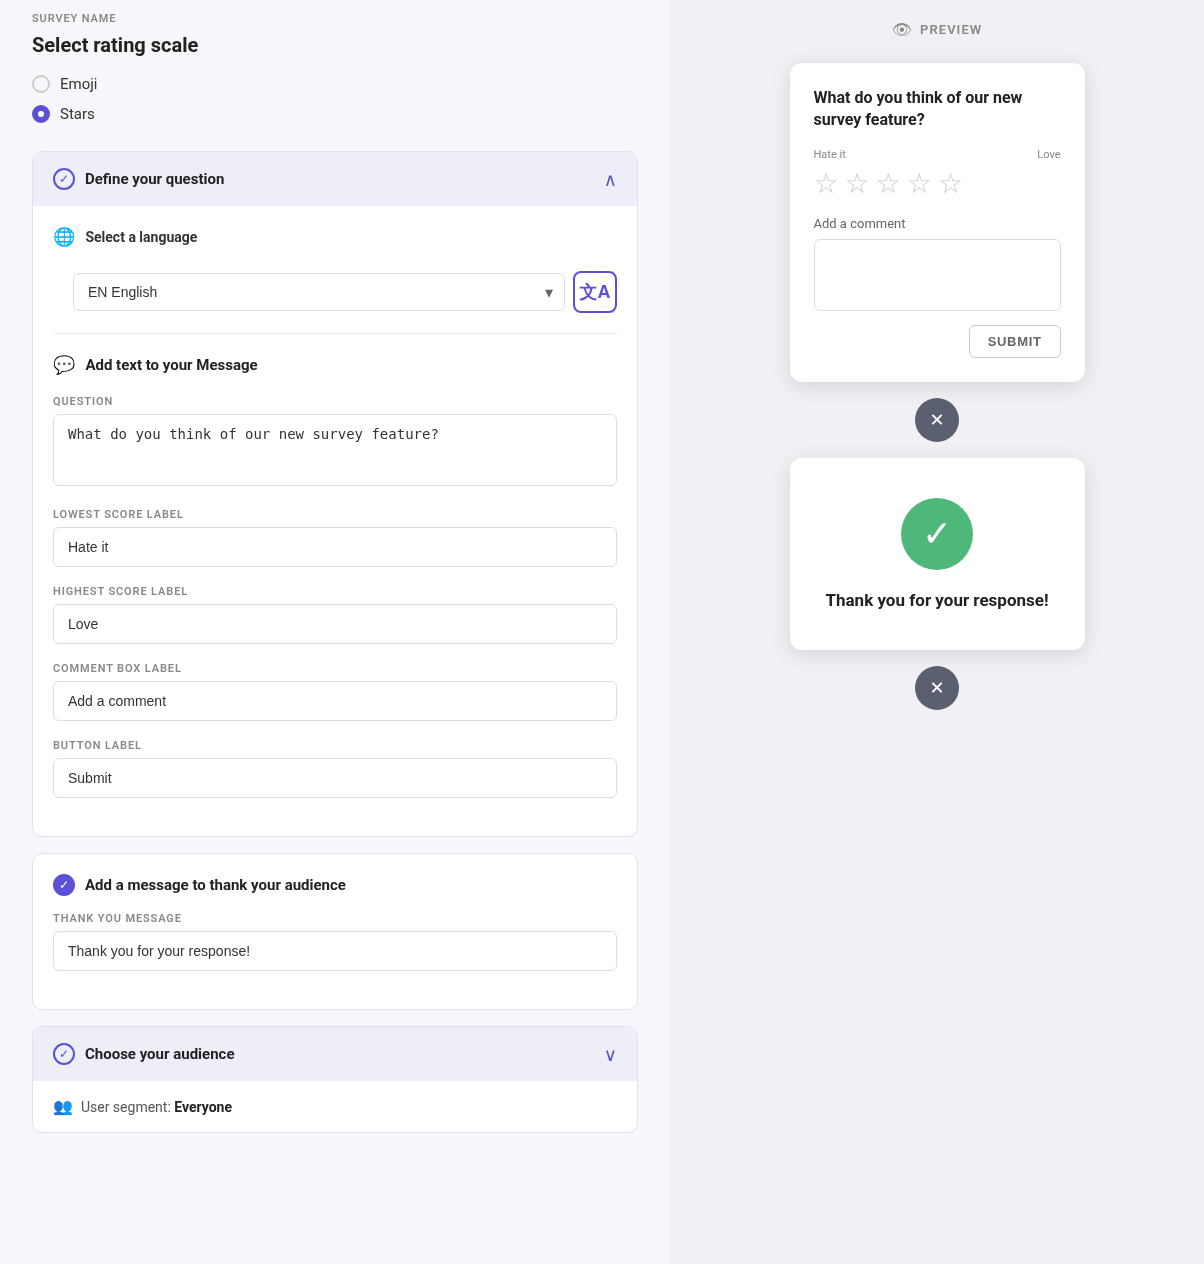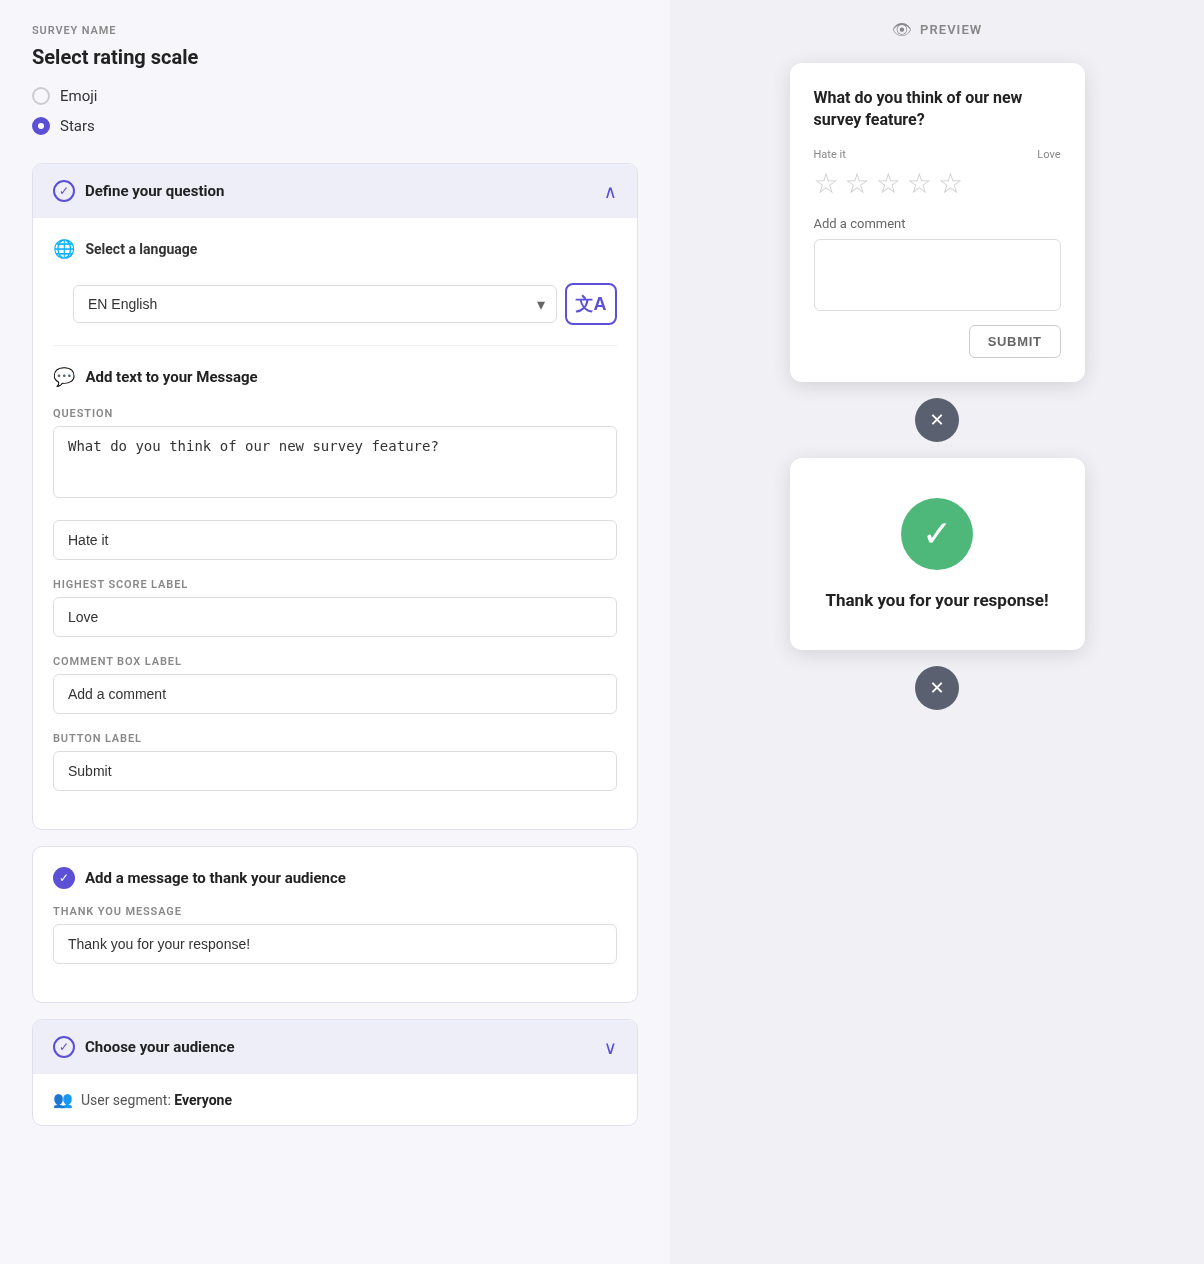--- a/index.html
+++ b/index.html
@@ -7,21 +7,21 @@
       font-family: -apple-system, BlinkMacSystemFont, 'Segoe UI', Roboto, sans-serif;
       background: #f0f0f5;
       display: flex;
       min-height: 1264px;
       width: 1204px;
     }
 
     
     .left-panel {
       width: 670px;
-      padding: 24px 32px;
+      padding: 12px 32px;
       background: #f7f7fb;
       flex-shrink: 0;
     }
 
     .survey-name-label {
       font-size: 11px;
       font-weight: 600;
       color: #888;
       letter-spacing: 0.08em;
       text-transform: uppercase;
@@ -167,21 +167,21 @@
 
     .language-select-container {
       display: flex;
       align-items: center;
       gap: 8px;
       margin-left: 20px;
       flex: 1;
     }
 
     .translate-btn {
-      width: 52px;
+      width: 44px;
       height: 42px;
       border: 2px solid #5b50d6;
       border-radius: 8px;
       background: #fff;
       display: flex;
       align-items: center;
       justify-content: center;
       cursor: pointer;
       color: #5b50d6;
       font-size: 18px;
@@ -532,20 +532,21 @@
           <span class="message-icon">💬</span>
           <span class="message-title">Add text to your Message</span>
         </div>
 
         <div class="field-group">
           <div class="field-label">QUESTION</div>
           <textarea class="field-input" rows="3" style="resize: none;">What do you think of our new survey feature?</textarea>
         </div>
 
         <div class="field-group">
+          <div class="field-label">LOWEST SCORE LABEL</div>
           <input class="field-input" type="text" value="Hate it" style="">
         </div>
 
         <div class="field-group">
           <div class="field-label">HIGHEST SCORE LABEL</div>
           <input class="field-input" type="text" value="Love" style="">
         </div>
 
         <div class="field-group">
           <div class="field-label">COMMENT BOX LABEL</div>

